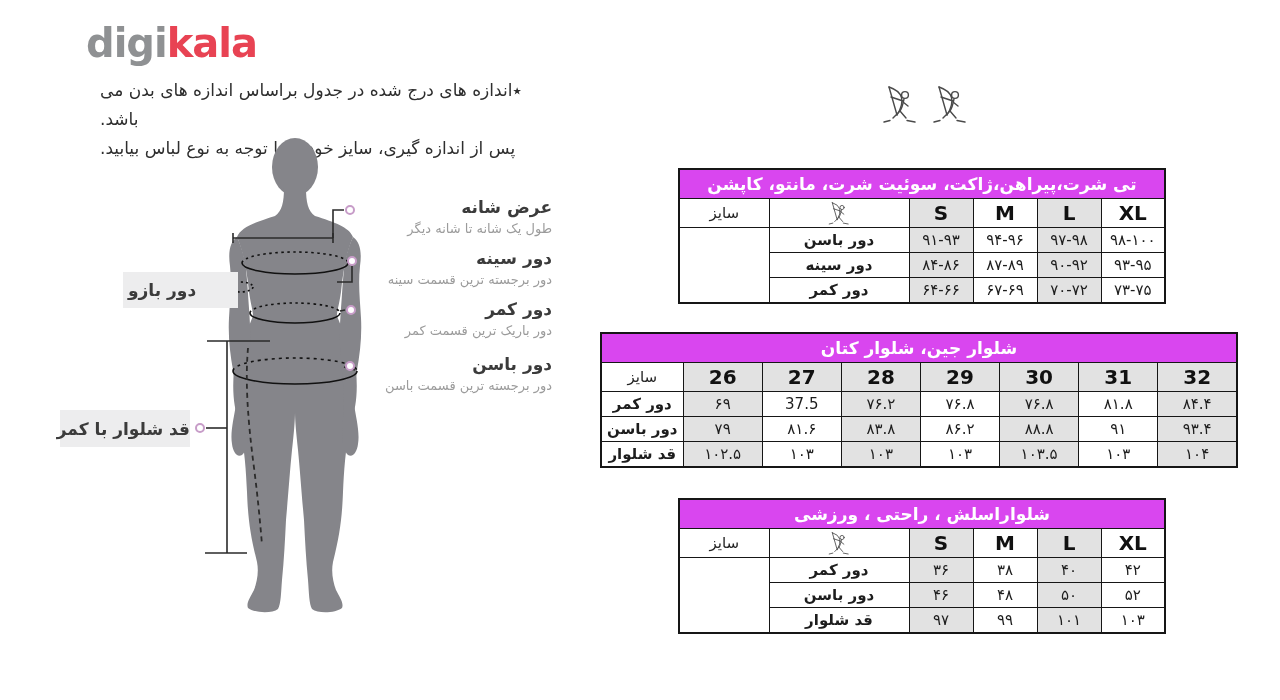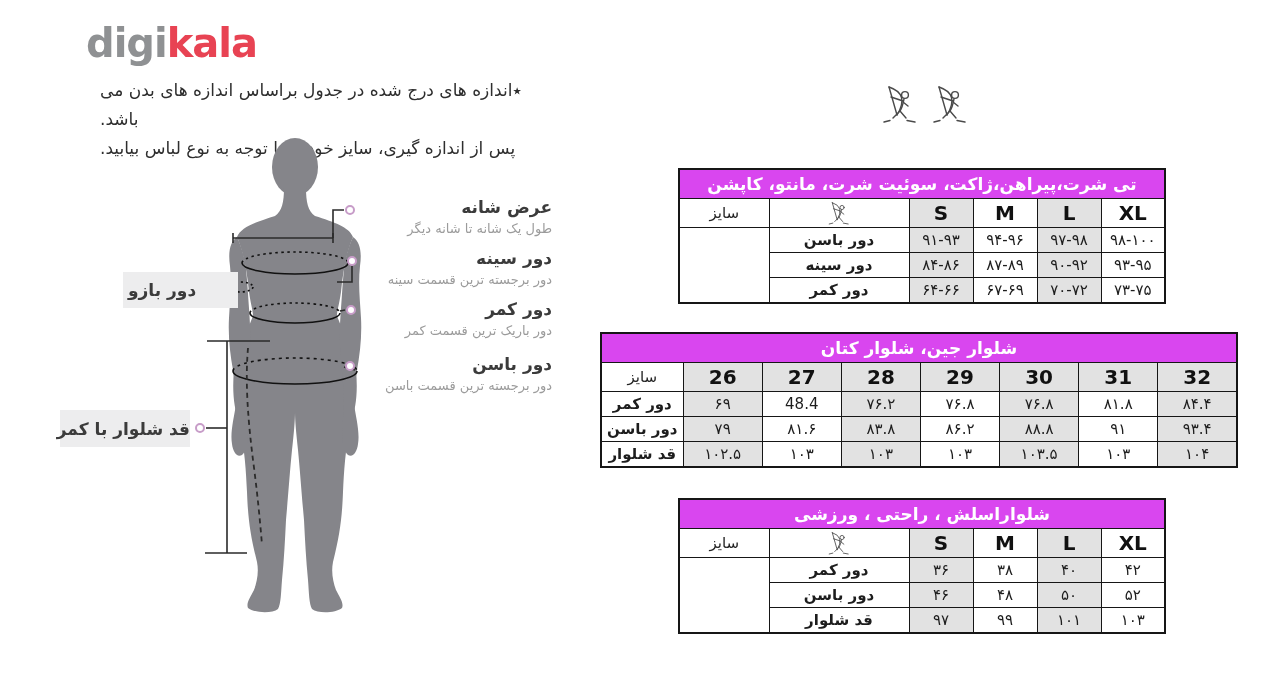--- a/index.html
+++ b/index.html
@@ -275,21 +275,21 @@
     <td class="szv shade">27</td>
     <td class="szv shade">28</td>
     <td class="szv shade">29</td>
     <td class="szv shade">30</td>
     <td class="szv shade">31</td>
     <td class="szv shade">32</td>
   </tr>
   <tr>
     <td class="rlabel">دور کمر</td>
     <td class="val shade" dir="ltr">۶۹</td>
-    <td class="val" dir="ltr">48.4</td>
+    <td class="val" dir="ltr">37.5</td>
     <td class="val shade" dir="ltr">۷۶.۲</td>
     <td class="val" dir="ltr">۷۶.۸</td>
     <td class="val shade" dir="ltr">۷۶.۸</td>
     <td class="val" dir="ltr">۸۱.۸</td>
     <td class="val shade" dir="ltr">۸۴.۴</td>
   </tr>
   <tr>
     <td class="rlabel">دور باسن</td>
     <td class="val shade" dir="ltr">۷۹</td>
     <td class="val" dir="ltr">۸۱.۶</td>

